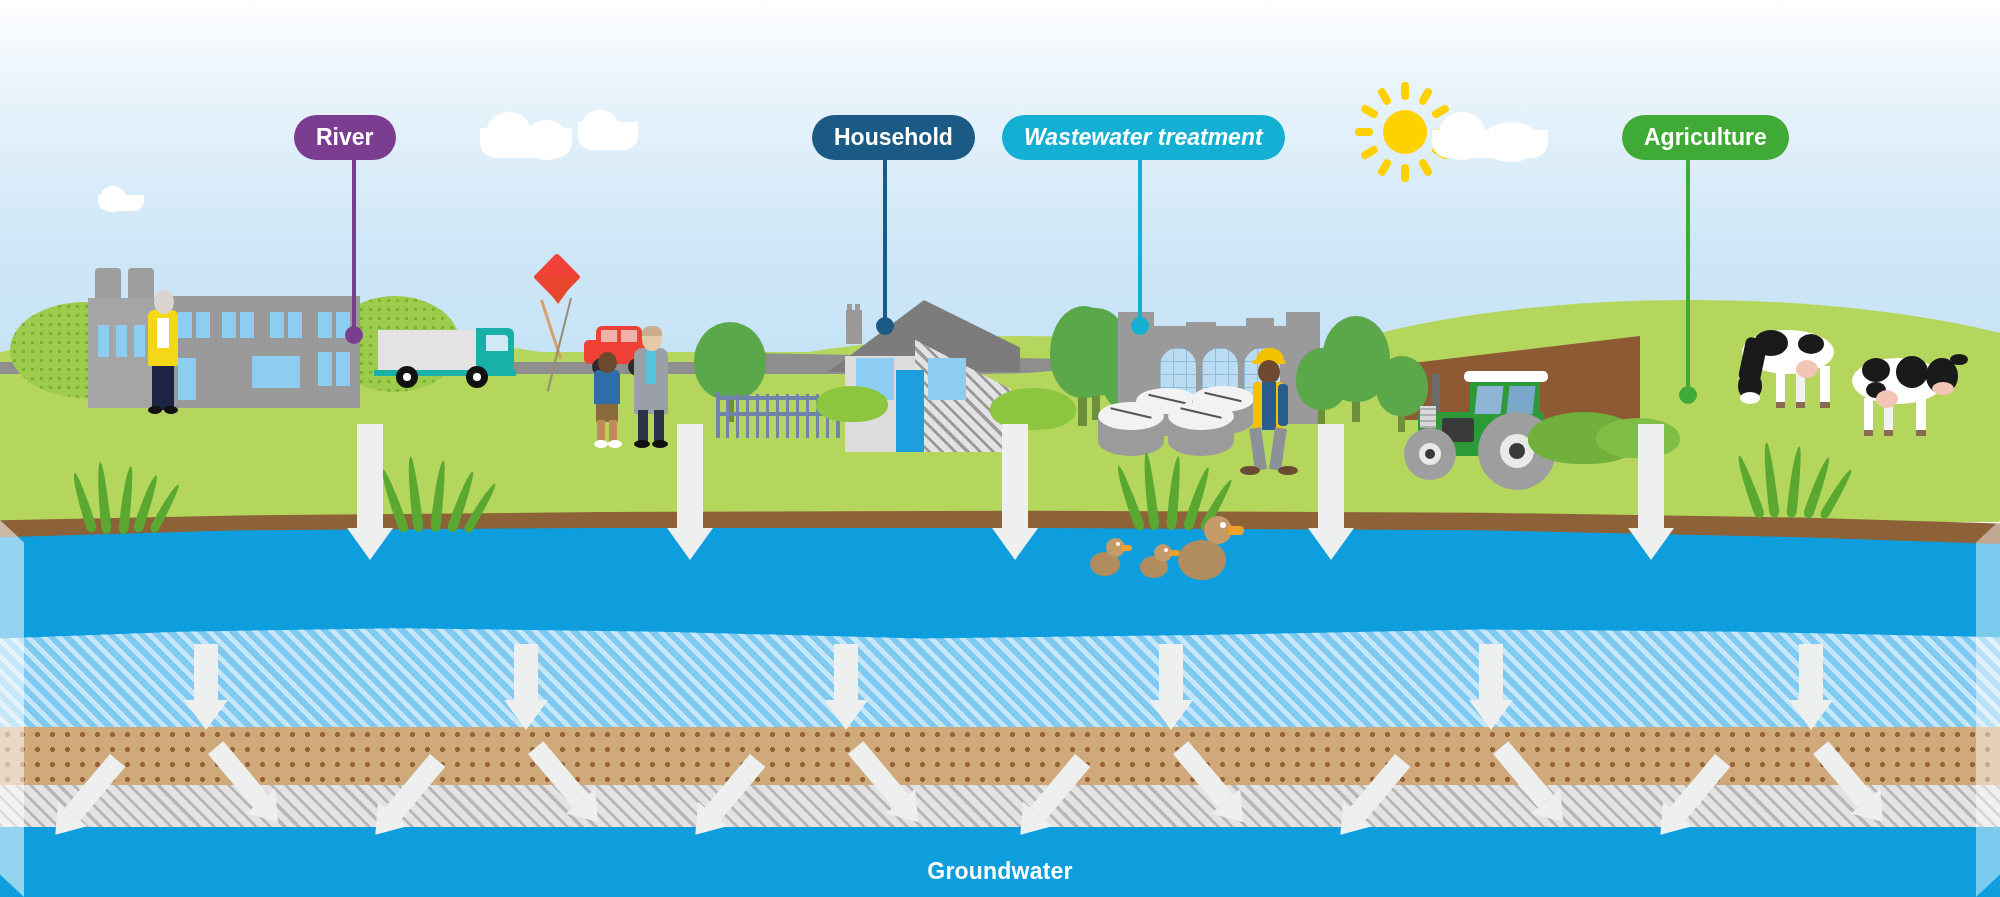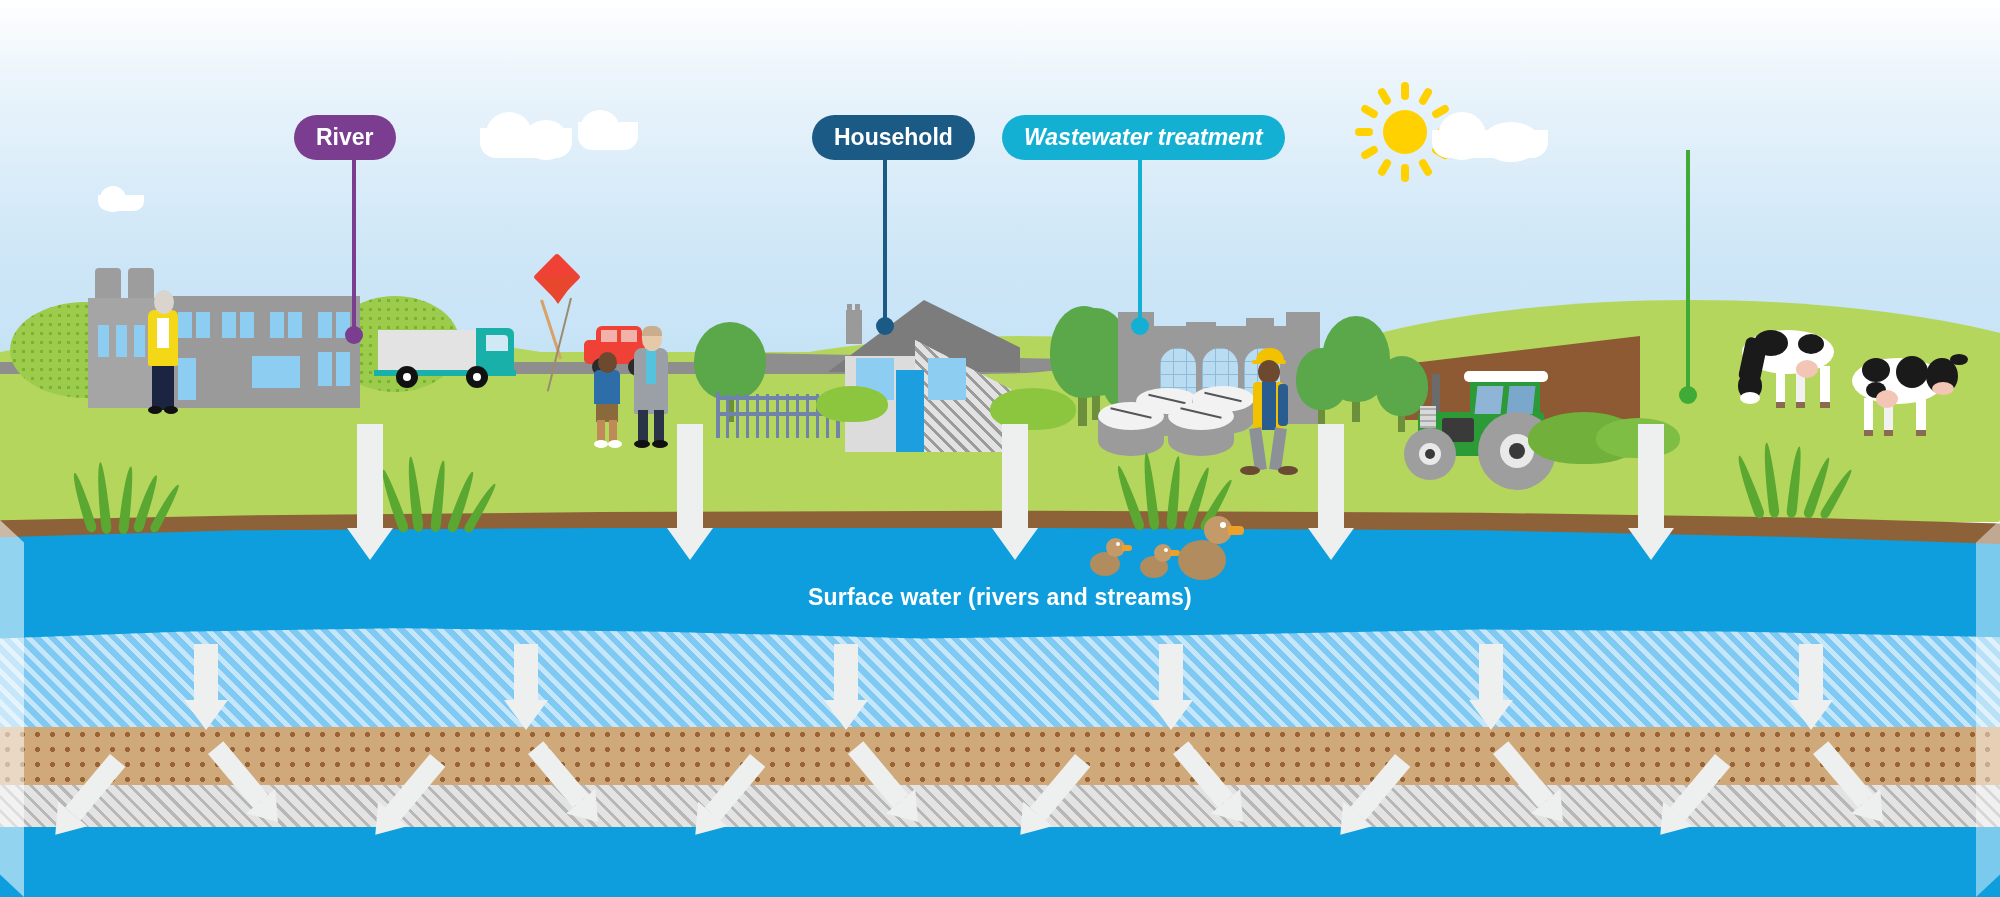--- a/index.html
+++ b/index.html
@@ -482,30 +482,31 @@
 
   <div class="arr" style="left:1715px;top:754px;transform:rotate(40deg);transform-origin:top right;">
     <div class="shaft" style="left:0;top:0;width:20px;height:70px;"></div>
     <div class="head" style="left:-9px;top:70px;border-left:19px solid transparent;border-right:19px solid transparent;border-top:27px solid #eef0f0;"></div>
   </div>
   <div class="arr" style="left:1813px;top:754px;transform:rotate(-40deg);transform-origin:top left;">
     <div class="shaft" style="left:0;top:0;width:20px;height:70px;"></div>
     <div class="head" style="left:-9px;top:70px;border-left:19px solid transparent;border-right:19px solid transparent;border-top:27px solid #eef0f0;"></div>
   </div>
 
-  <div class="layer-label" style="left:0;top:584px;width:2000px;">Surface water (rivers and streams)</div>
+  <div class="layer-label" style="left:0;top:858px;width:2000px;">Groundwater</div>
 
   <div class="stem" style="left:352px;top:150px;height:185px;background:#7b3d8f;"></div>
   <div class="dot" style="left:345px;top:326px;background:#7b3d8f;"></div>
   <div class="pill" style="left:294px;top:115px;background:#7b3d8f;">River</div>
 
   <div class="stem" style="left:883px;top:150px;height:175px;background:#1b5a84;"></div>
   <div class="dot" style="left:876px;top:317px;background:#1b5a84;"></div>
   <div class="pill" style="left:812px;top:115px;background:#1b5a84;">Household</div>
 
   <div class="stem" style="left:1138px;top:150px;height:175px;background:#14b0d4;"></div>
   <div class="dot" style="left:1131px;top:317px;background:#14b0d4;"></div>
   <div class="pill" style="left:1002px;top:115px;background:#14b0d4;font-style:italic;">Wastewater treatment</div>
 
   <div class="stem" style="left:1686px;top:150px;height:245px;background:#3faa35;"></div>
   <div class="dot" style="left:1679px;top:386px;background:#3faa35;"></div>
+  <div class="pill" style="left:1622px;top:115px;background:#3faa35;">Agriculture</div>
 
 </div>
 
 </body></html>

